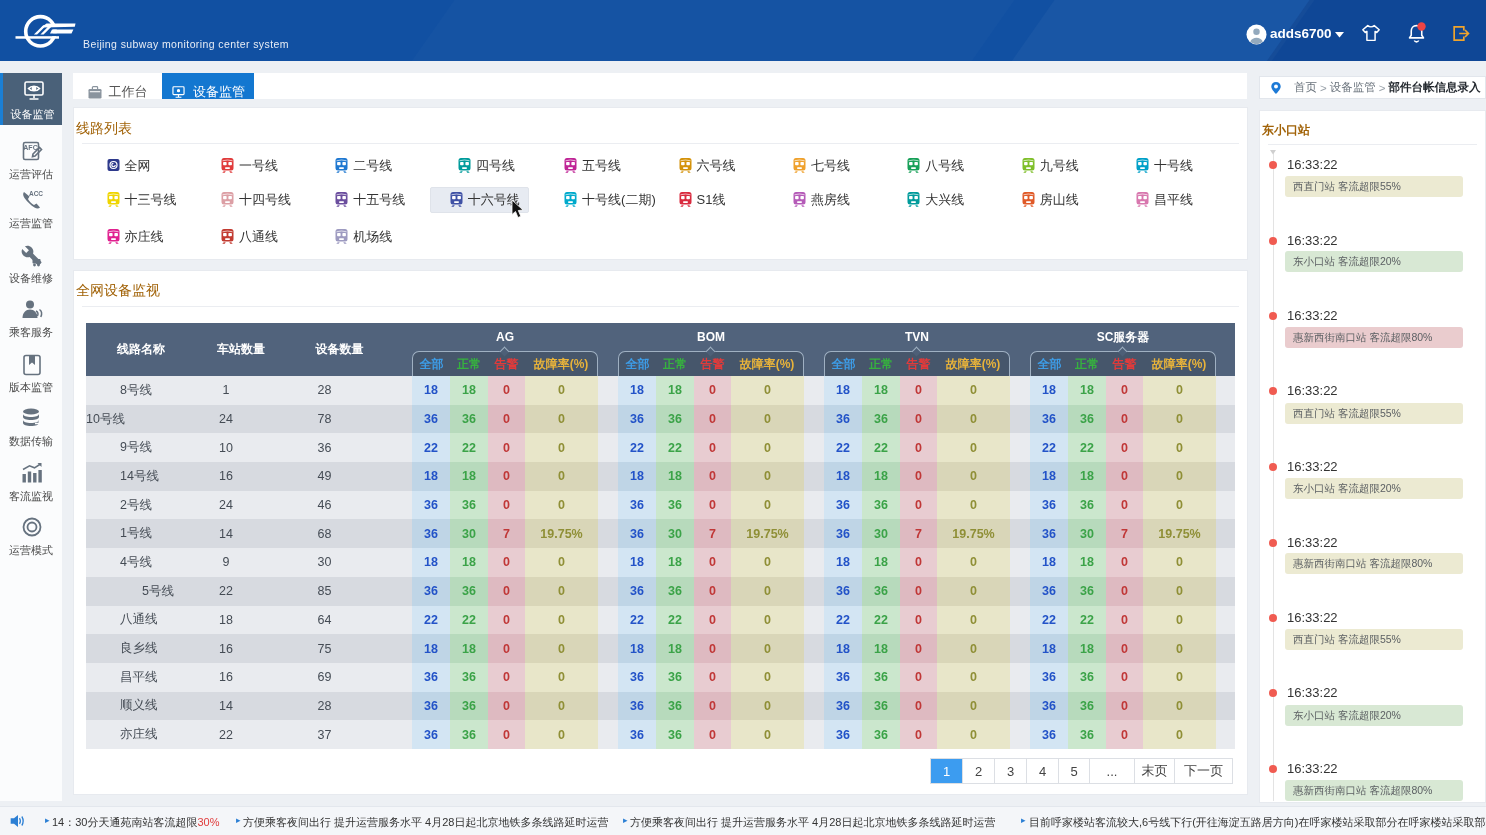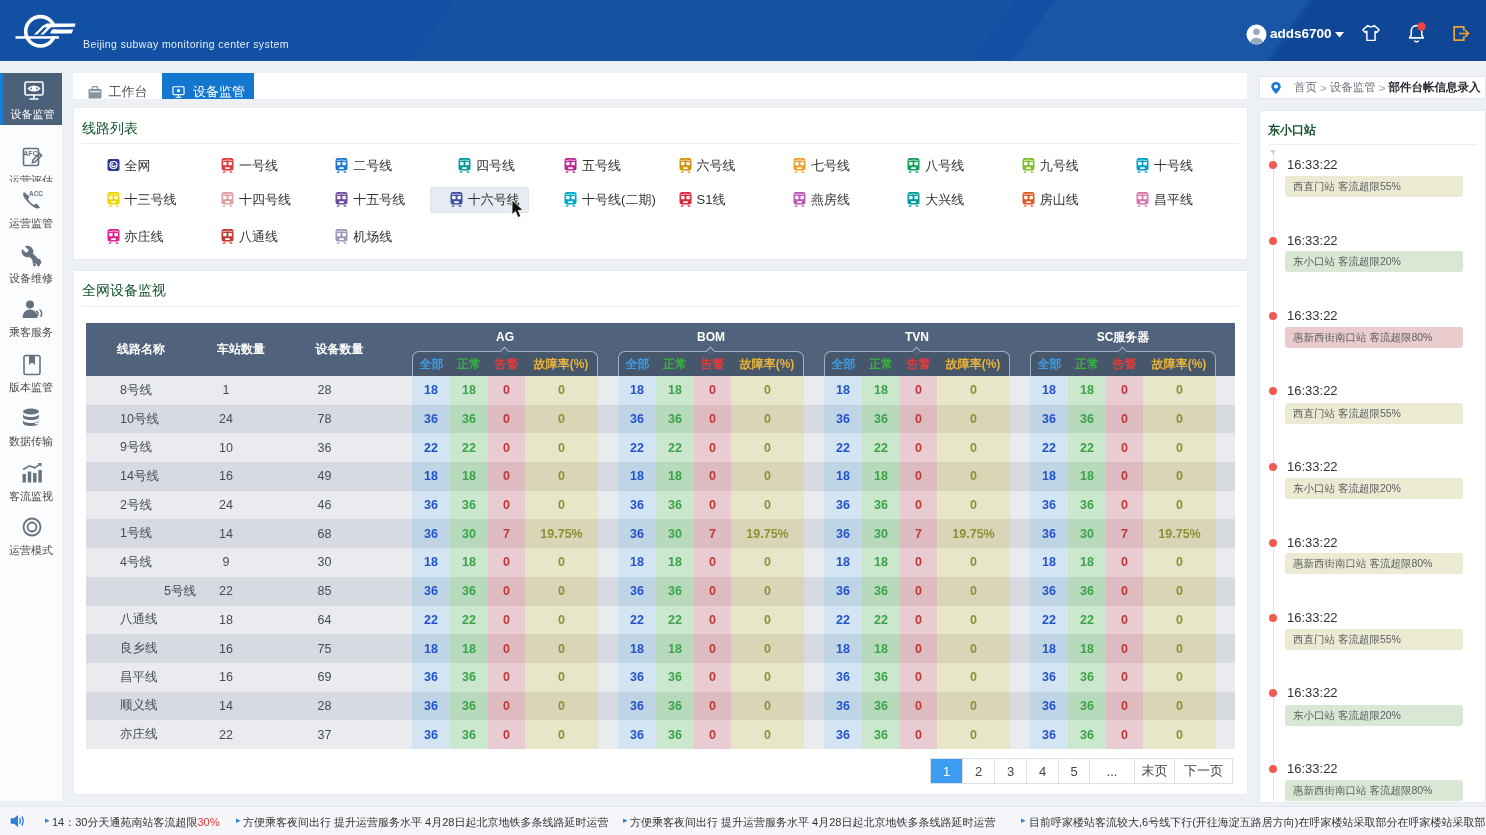--- a/index.html
+++ b/index.html
@@ -16,21 +16,21 @@
 .sitem{position:absolute;left:0;width:62px;height:52px;background:#fbfcfd;text-align:center}
 .sitem .lbl{position:absolute;left:0;right:0;top:34px;font-size:11px;color:#4a4a4a;letter-spacing:0}
 .sitem.active{background:#4a6179;border-left:3px solid #1b7fd4}
 .sitem.active .lbl{color:#fff}
 .tabstrip{left:73px;top:73px;width:1174px;height:26px;background:#fff}
 .tab1{position:absolute;left:73px;top:73px;width:89px;height:26px;color:#556;font-size:13px}
 .tab2{position:absolute;left:162px;top:73px;width:92px;height:26px;background:#1377d0;color:#fff;font-size:13px}
 .tabin{display:flex;align-items:center;justify-content:center;height:38px;gap:7px}
 .bc{left:1259px;top:76px;width:227px;height:23px;background:#fff;border:1px solid #e2e6ec;font-size:11.5px;color:#697;display:flex;align-items:center}
 .card{background:#fff;border:1px solid #e7eaef}
-.ctitle{position:absolute;left:8px;font-size:14px;color:#14532d}
+.ctitle{position:absolute;left:2px;font-size:14px;color:#a16207}
 .cdiv{position:absolute;left:8px;right:8px;height:1px;background:#ebedf1}
 .line-item{position:absolute;display:flex;align-items:center;gap:5px;font-size:13px;color:#333;height:15px;line-height:15px}
 .hovbox{position:absolute;left:356px;top:79px;width:99px;height:26px;background:#e7ebf2;border:1px solid #dfe3ea;border-radius:2px}
 table{border-collapse:collapse;table-layout:fixed}
 td,th{padding:0;font-size:12.5px;text-align:center;vertical-align:middle;overflow:hidden;white-space:nowrap}
 thead .g1{background:#51637c;color:#fff;font-weight:bold;font-size:12px}
 .sub{height:25px;background:#51637c}
 .subin{background:#46566b;font-size:12px;font-weight:bold;height:25px;display:flex;align-items:center;justify-content:center}
 tbody td{height:28.7px}
 tbody tr:nth-child(odd) td{background:#e9ebef}
@@ -103,21 +103,21 @@
       <svg style="position:absolute;left:19px;top:7px" width="24" height="24" viewBox="0 0 24 24">
         <g fill="none" stroke="#ffffff" stroke-width="1.6">
           <rect x="3" y="2" width="18" height="13" rx="1.5"></rect>
           <circle cx="12" cy="8.5" r="1.6" fill="#ffffff"></circle>
           <path d="M6.5 8.5 C9 5.5 15 5.5 17.5 8.5 C15 11.5 9 11.5 6.5 8.5 Z"></path>
           <path d="M12 15 L12 18 M7.5 19 L16.5 19"></path>
         </g>
       </svg>
       <div class="lbl">设备监管</div>
     </div>
-<div class="sitem" style="top:66px">
+<div class="sitem" style="top:60px">
       <svg style="position:absolute;left:20px;top:7px" width="24" height="24" viewBox="0 0 24 24">
         <g fill="none" stroke="#66727f" stroke-width="1.6">
           <rect x="3.5" y="2.5" width="15" height="17" rx="1.5"></rect>
           <path d="M13 14 L19.5 7.5 L21.5 9.5 L15 16 L12.5 16.6 Z"></path>
         </g>
         <text x="10.5" y="10" font-size="7" fill="#66727f" text-anchor="middle" font-weight="bold">AFC</text>
       </svg>
       <div class="lbl">运营评估</div>
     </div>
 <div class="sitem" style="top:109.0px">
@@ -635,21 +635,21 @@
           <td class="cr">0</td>
           <td class="cy">0</td>
           <td></td>
           <td class="cb">18</td>
           <td class="cg">18</td>
           <td class="cr">0</td>
           <td class="cy">0</td>
           <td></td>
         </tr>
 <tr>
-          <td class="n" style="text-align:left;padding-left:34px">10号线</td>
+          <td class="n" style="text-align:left;">10号线</td>
           <td class="n" style="padding-right:30px">24</td>
           <td class="n" style="padding-right:30px">78</td>
           <td></td>
           <td class="cb">36</td>
           <td class="cg">36</td>
           <td class="cr">0</td>
           <td class="cy">0</td>
           <td></td>
           <td class="cb">36</td>
           <td class="cg">36</td>
@@ -791,21 +791,21 @@
           <td class="cr">0</td>
           <td class="cy">0</td>
           <td></td>
           <td class="cb">18</td>
           <td class="cg">18</td>
           <td class="cr">0</td>
           <td class="cy">0</td>
           <td></td>
         </tr>
 <tr>
-          <td class="n" style="text-align:right;padding-left:34px">5号线</td>
+          <td class="n" style="text-align:center;padding-left:34px">5号线</td>
           <td class="n" style="padding-right:30px">22</td>
           <td class="n" style="padding-right:30px">85</td>
           <td></td>
           <td class="cb">36</td>
           <td class="cg">36</td>
           <td class="cr">0</td>
           <td class="cy">0</td>
           <td></td>
           <td class="cb">36</td>
           <td class="cg">36</td>

